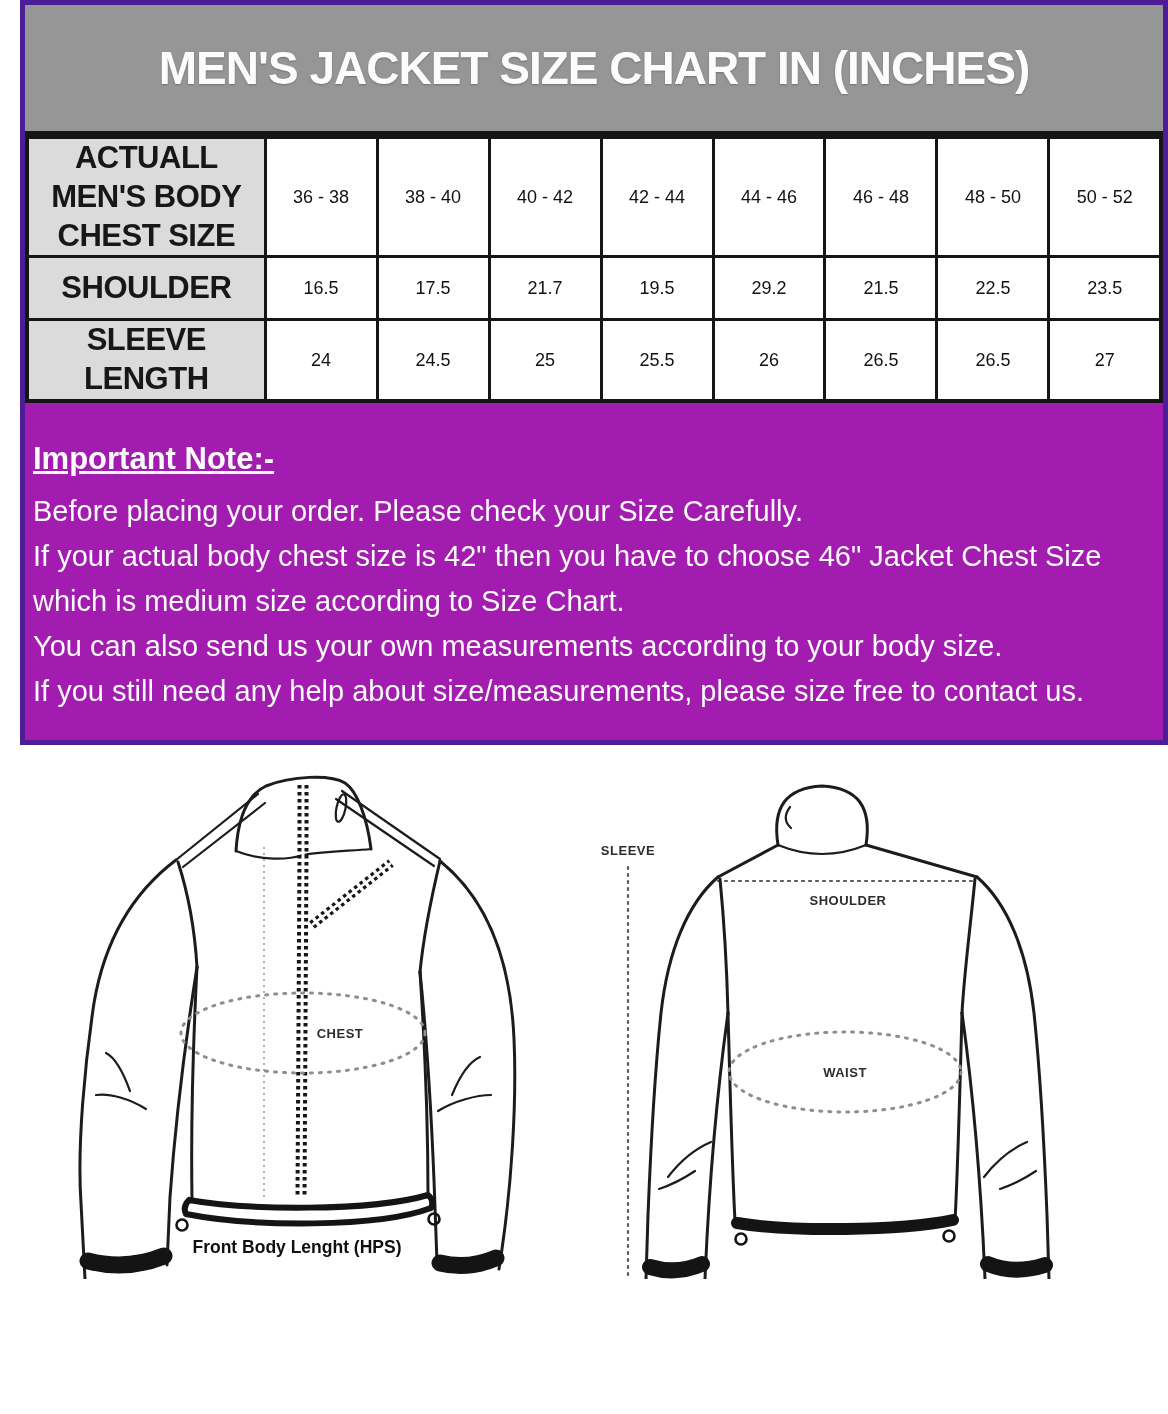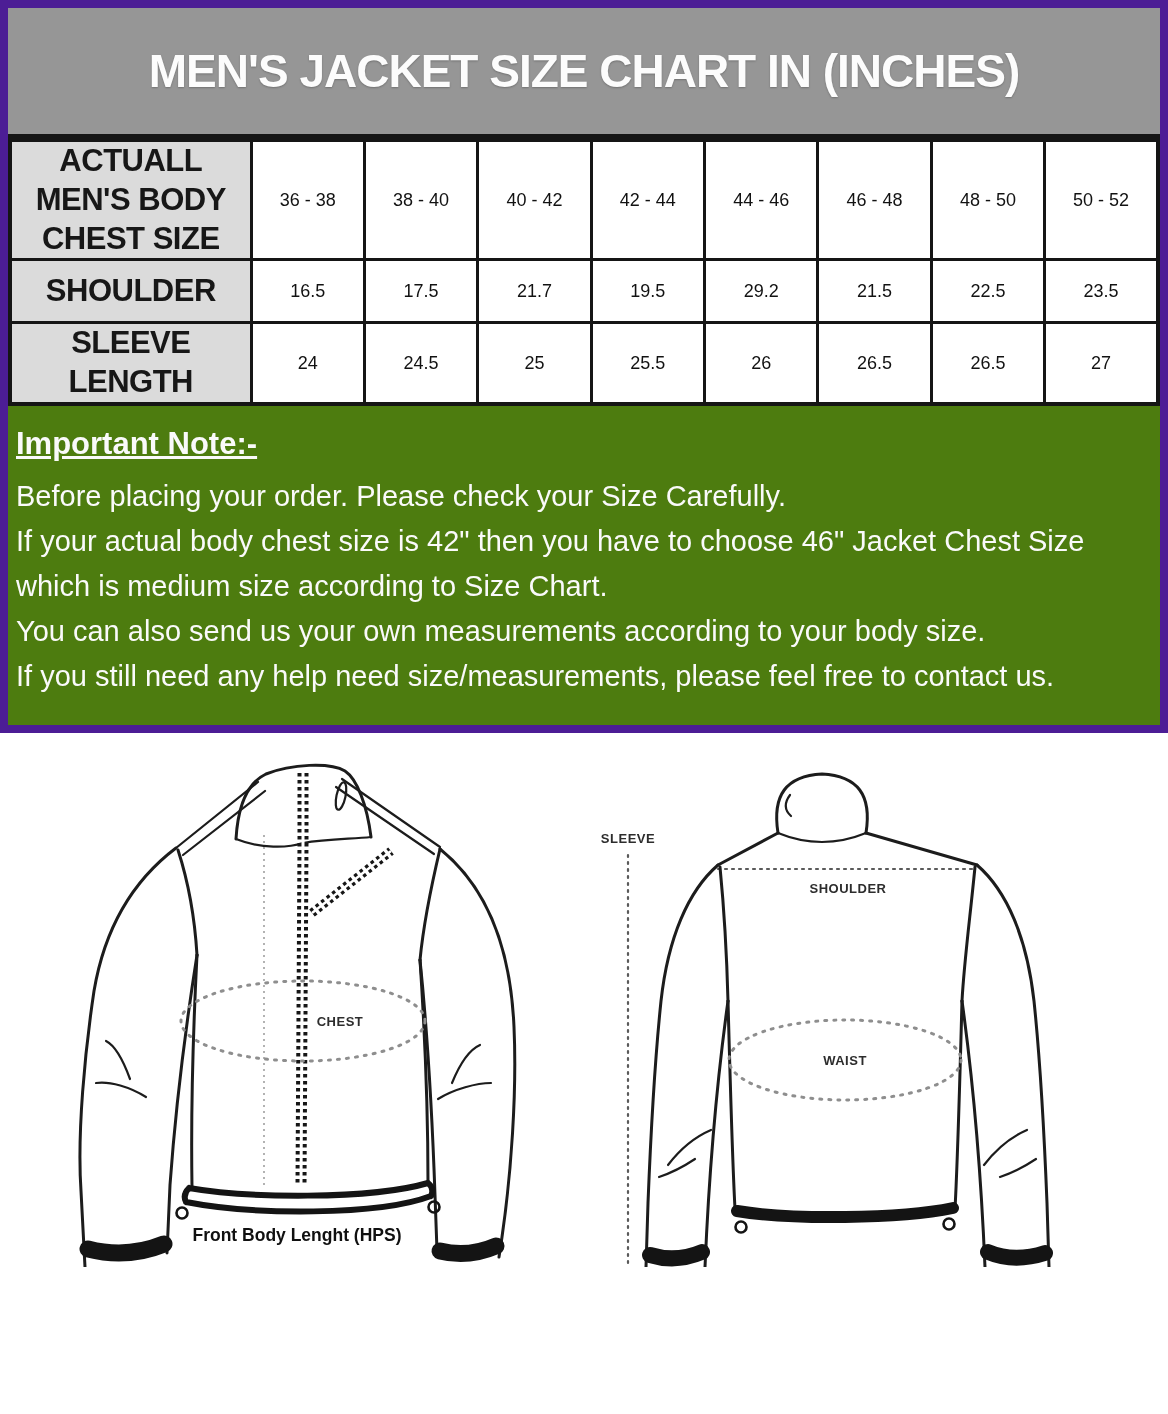--- a/index.html
+++ b/index.html
@@ -1,18 +1,18 @@
 <!DOCTYPE html>
 <html><head>
 <meta charset="utf-8">
 <style>
   html,body { margin:0; padding:0; background:#ffffff; }
   body { width:1168px; font-family:"Liberation Sans", sans-serif; }
 
-  .panel { background:#4d7c0f; border:8px solid #4c1d95; box-sizing:border-box; }
+  .panel { background:#a21caf; border:5px solid #4c1d95; box-sizing:border-box;margin-left:20px; }
 
   .title-band {
     height:126px; background:#969696; border-bottom:4px solid #151515;
     display:flex; align-items:center; justify-content:center;
     color:#fcfcfc; font-size:46px; font-weight:700; letter-spacing:-1px;
     text-shadow:0 1px 2px rgba(0,0,0,.25);
   }
 
   table.size-chart { width:100%; border-collapse:collapse; table-layout:fixed; background:#ffffff; border:4px solid #151515; }
   table.size-chart th, table.size-chart td { border:3px solid #151515; text-align:center; vertical-align:middle; padding:0; }
@@ -24,21 +24,21 @@
   td.rowlabel {
     background:#dbdbdb; color:#171717; font-size:31px; font-weight:700;
     letter-spacing:-0.5px; padding:0 20px; line-height:1.25;
   }
   td.val { background:#ffffff; color:#121212; font-size:18px; font-weight:400; }
   tr.r1 td { height:100px; }
   tr.r2 td { height:58px; }
   tr.r3 td { height:60px; }
   tr.r4 td { height:57px; }
 
-  .note { padding:20px 26px 26px 8px; color:#fafafa; }
+  .note { padding:38px 26px 26px 8px; color:#fafafa; }
   .note-head {
     display:inline-block; font-size:31px; font-weight:700;
     text-decoration:underline; margin-bottom:12px; padding-right:14px;
   }
   .note p { margin:0; font-size:29px; line-height:45px; font-weight:400; }
 
   .diagram-area { width:1168px; height:534px; background:#ffffff; }
   svg { display:block; }
 
   .ol   { fill:none; stroke:#1c1c1c; stroke-width:3; stroke-linecap:round; stroke-linejoin:round; }
@@ -109,21 +109,21 @@
         <td class="val">27</td>
       </tr>
     </tbody>
   </table>
 
   <div class="note">
     <div class="note-head">Important Note:-</div>
     <p>Before placing your order. Please check your Size Carefully.</p>
     <p>If your actual body chest size is 42" then you have to choose 46" Jacket Chest Size which is medium size according to Size Chart.</p>
     <p>You can also send us your own measurements according to your body size.</p>
-    <p>If you still need any help need size/measurements, please feel free to contact us.</p>
+    <p>If you still need any help about size/measurements, please size free to contact us.</p>
   </div>
 </div>
 
 <div class="diagram-area">
   <svg viewBox="0 0 1168 534" width="1168" height="534" xmlns="http://www.w3.org/2000/svg">
 
     <g>
 
       <path class="ol" d="M 236,106 C 238,72 247,50 266,41 C 291,31 330,29 345,38 C 357,46 367,72 371,104"></path>
       <path class="thin" d="M 236,106 C 261,116 288,115 303,110"></path>

